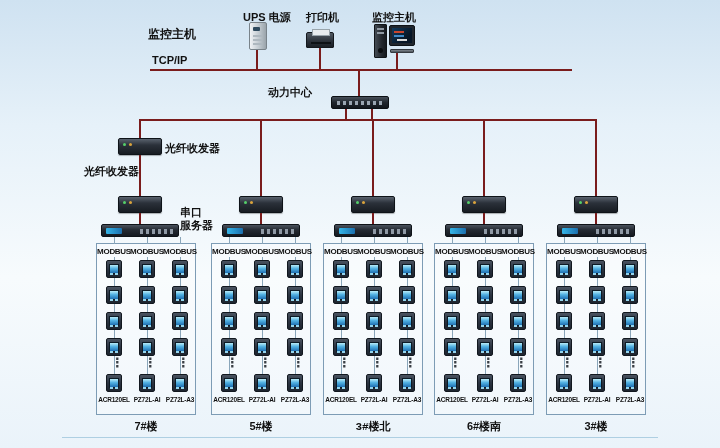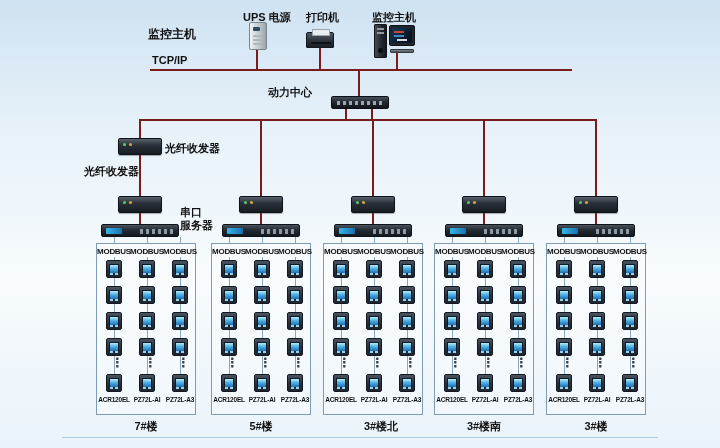--- a/index.html
+++ b/index.html
@@ -214,21 +214,21 @@
         <div class="modbus" style="left: 66px;">MODBUS</div>
         <div class="mline" style="left: 83px;"></div>
         <div class="meter" style="left: 75px; top: 16px;"></div>
         <div class="meter" style="left: 75px; top: 42px;"></div>
         <div class="meter" style="left: 75px; top: 68px;"></div>
         <div class="meter" style="left: 75px; top: 94px;"></div>
         <div class="meter" style="left: 75px; top: 130px;"></div>
         <div class="dots" style="left: 80px; top: 112px;">⋮</div>
         <div class="model" style="left: 83px;">PZ72L-A3</div>
       </div>
-      <div class="building" style="left: 331px; top: 419px;">3#楼北</div>
+      <div class="building" style="left: 323px; top: 419px; font-family: Liberation Mono, monospace;">3#楼北</div>
       <div class="gbox" style="left: 434px; top: 243px;">
         <div class="stub" style="left: 17px;"></div>
         <div class="modbus" style="left: 0px;">MODBUS</div>
         <div class="mline" style="left: 17px;"></div>
         <div class="meter" style="left: 9px; top: 16px;"></div>
         <div class="meter" style="left: 9px; top: 42px;"></div>
         <div class="meter" style="left: 9px; top: 68px;"></div>
         <div class="meter" style="left: 9px; top: 94px;"></div>
         <div class="meter" style="left: 9px; top: 130px;"></div>
         <div class="dots" style="left: 14px; top: 112px;">⋮</div>
@@ -247,21 +247,21 @@
         <div class="modbus" style="left: 66px;">MODBUS</div>
         <div class="mline" style="left: 83px;"></div>
         <div class="meter" style="left: 75px; top: 16px;"></div>
         <div class="meter" style="left: 75px; top: 42px;"></div>
         <div class="meter" style="left: 75px; top: 68px;"></div>
         <div class="meter" style="left: 75px; top: 94px;"></div>
         <div class="meter" style="left: 75px; top: 130px;"></div>
         <div class="dots" style="left: 80px; top: 112px;">⋮</div>
         <div class="model" style="left: 83px;">PZ72L-A3</div>
       </div>
-      <div class="building" style="left: 434px; top: 419px;">3#楼南</div>
+      <div class="building" style="left: 434px; top: 419px;">6#楼南</div>
       <div class="gbox" style="left: 546px; top: 243px;">
         <div class="stub" style="left: 17px;"></div>
         <div class="modbus" style="left: 0px;">MODBUS</div>
         <div class="mline" style="left: 17px;"></div>
         <div class="meter" style="left: 9px; top: 16px;"></div>
         <div class="meter" style="left: 9px; top: 42px;"></div>
         <div class="meter" style="left: 9px; top: 68px;"></div>
         <div class="meter" style="left: 9px; top: 94px;"></div>
         <div class="meter" style="left: 9px; top: 130px;"></div>
         <div class="dots" style="left: 14px; top: 112px;">⋮</div>

